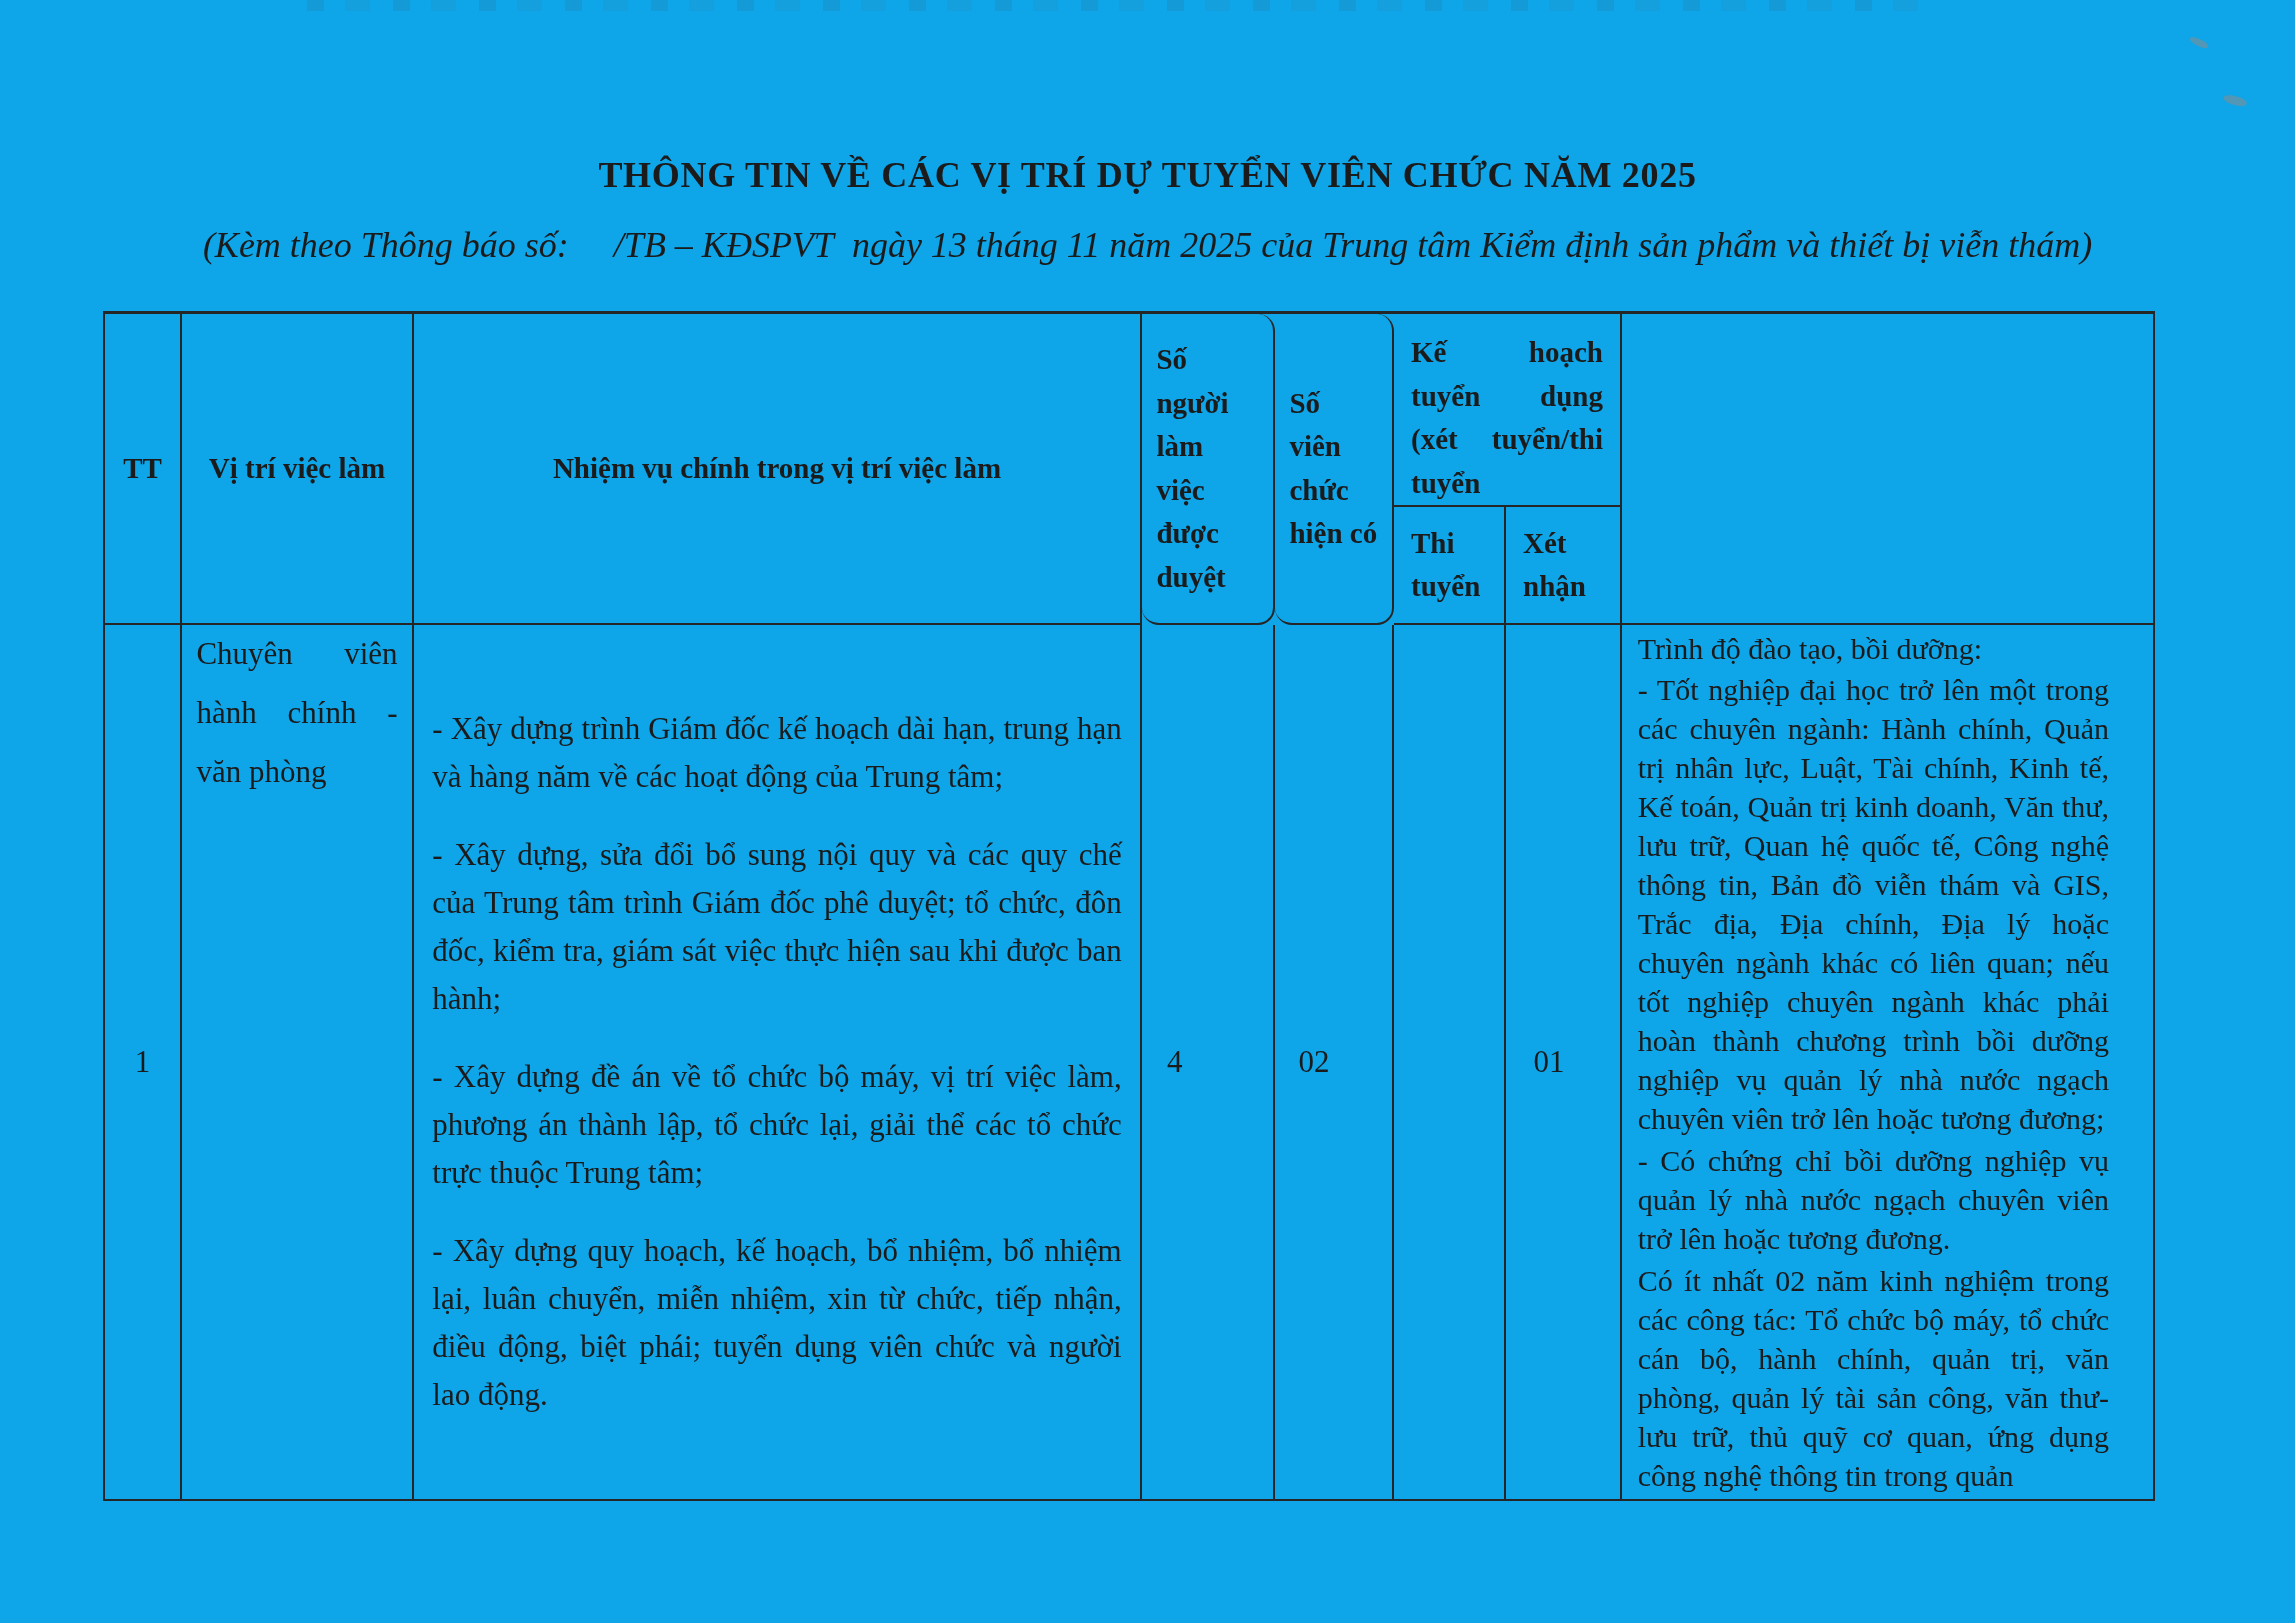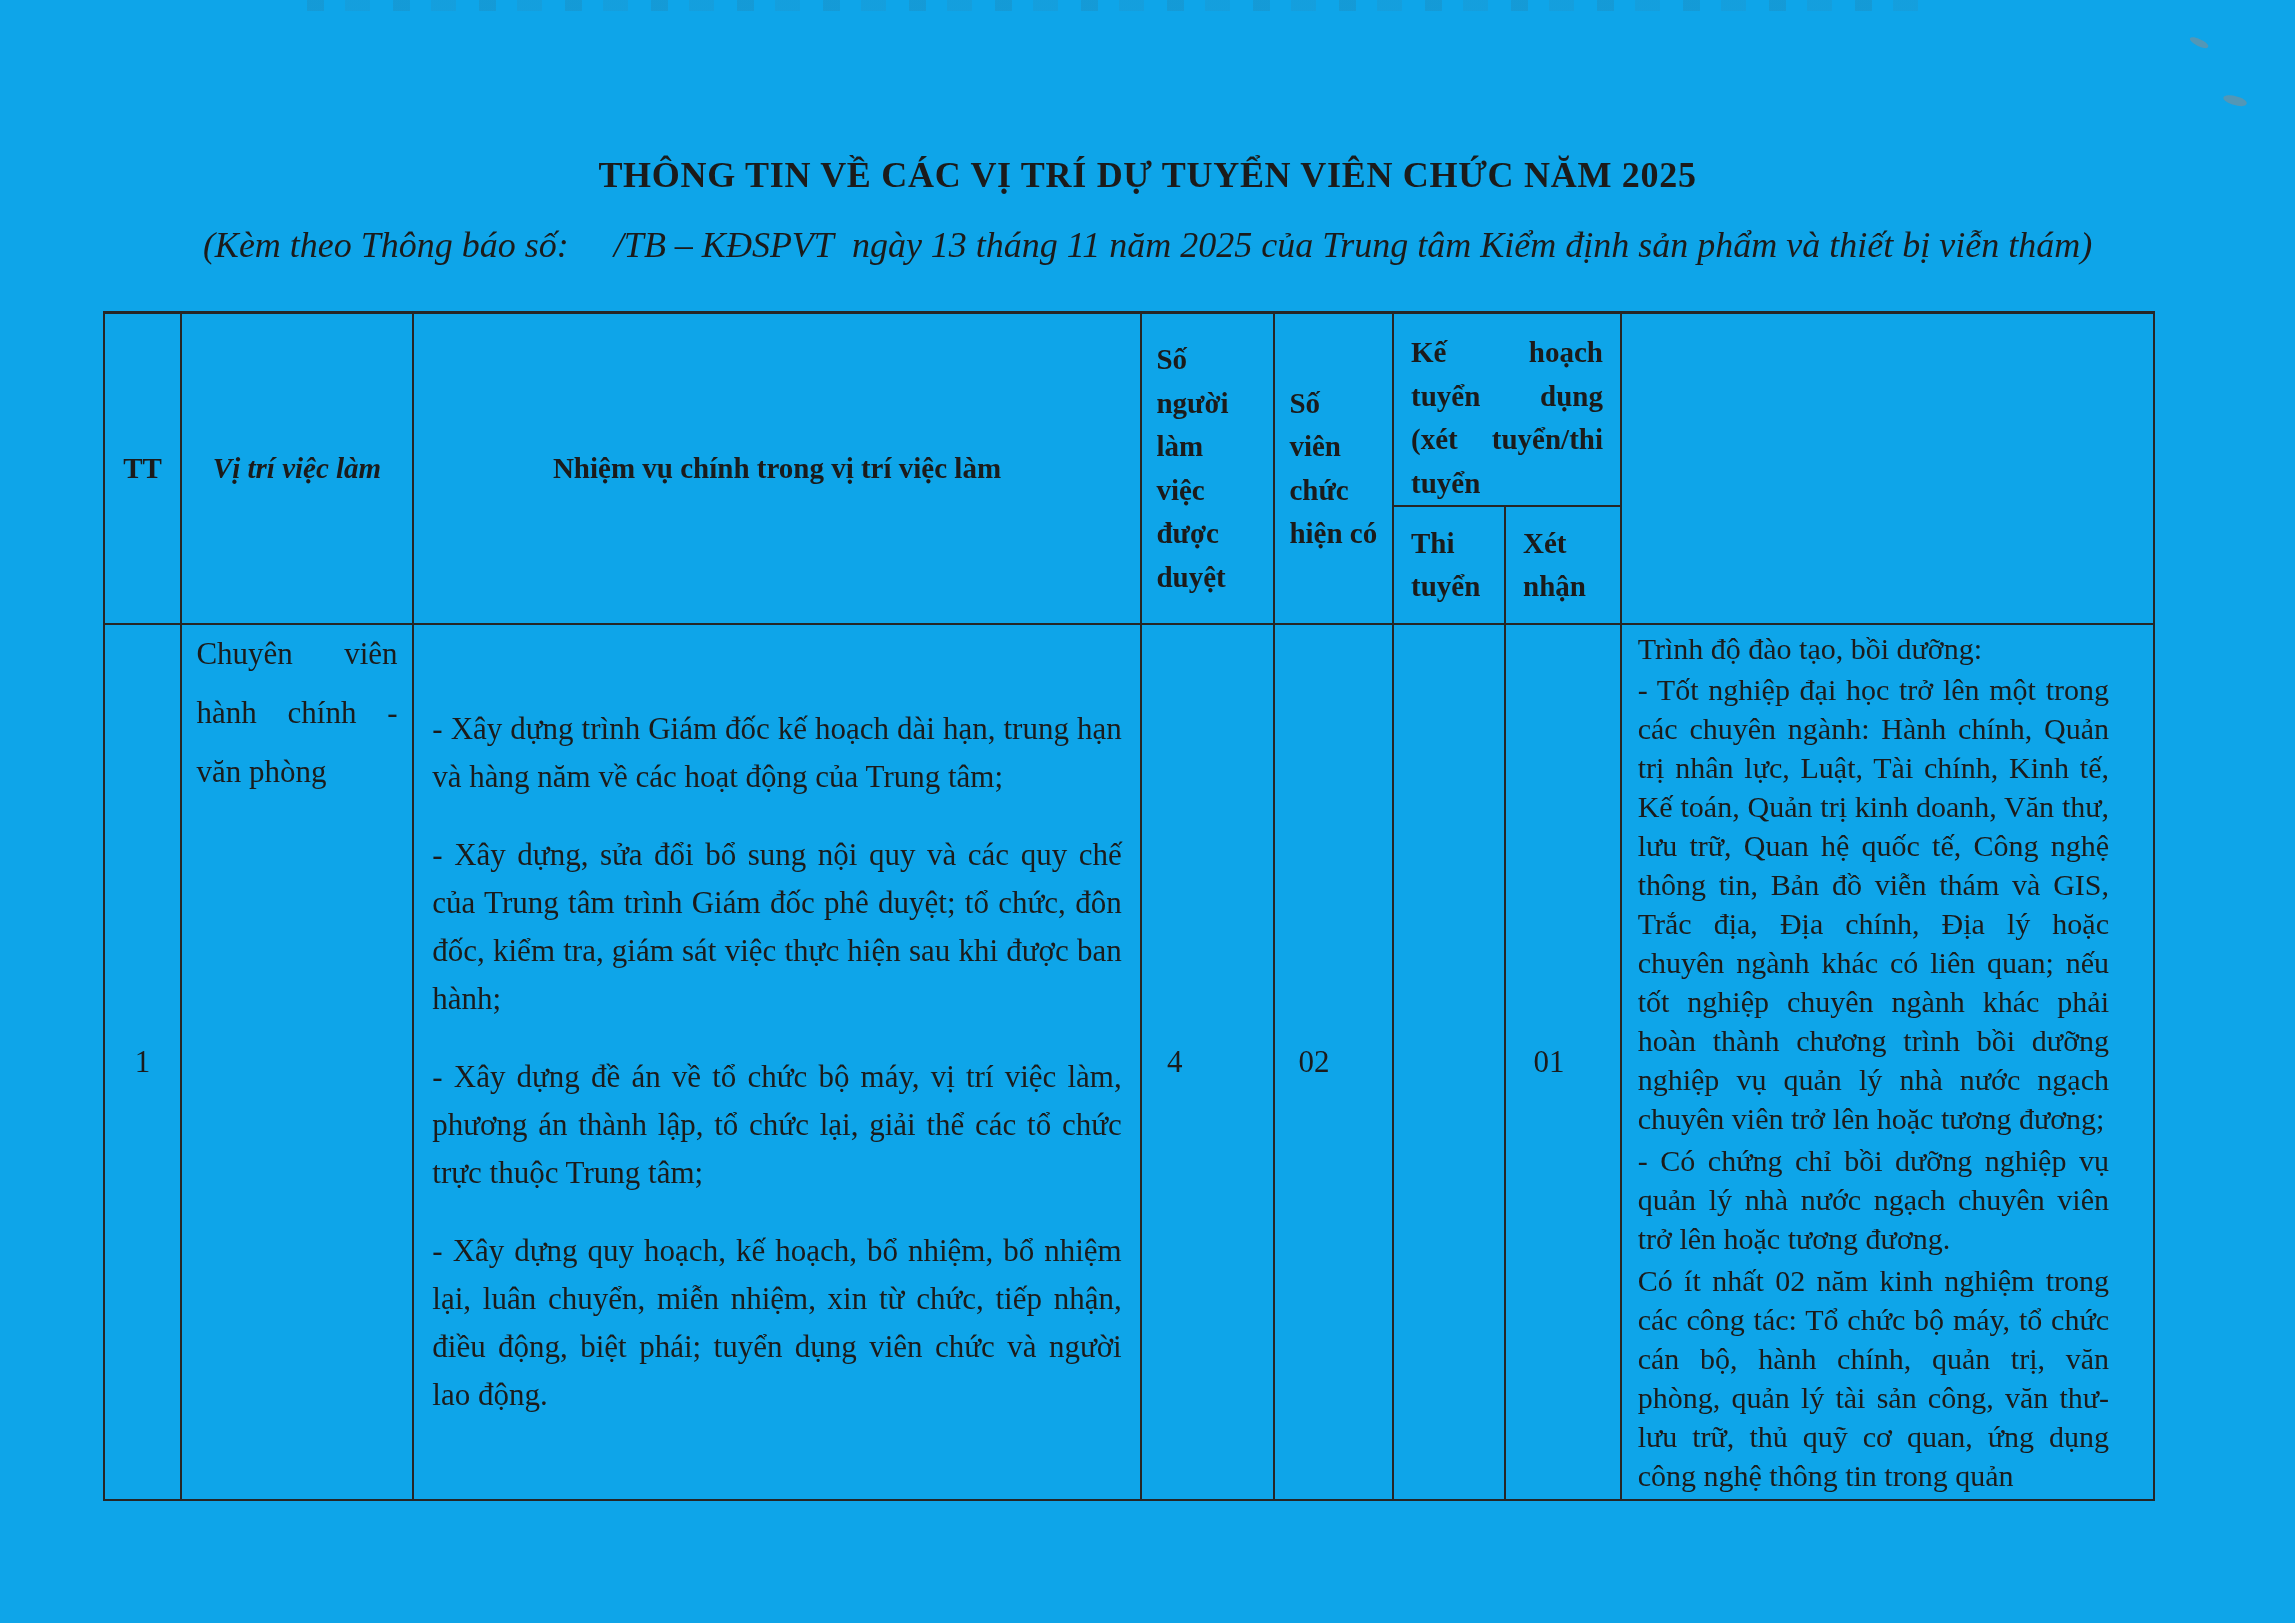--- a/index.html
+++ b/index.html
@@ -44,24 +44,24 @@
   .cell{
     box-sizing:border-box;
     border-right:2px solid #262626;
     border-bottom:2px solid #262626;
     font-size:29px;font-weight:bold;line-height:1.5;
     overflow:hidden;
   }
   .no-br{border-right:none;}
   .no-bb{border-bottom:none;}
   .c-center{display:flex;align-items:center;justify-content:center;text-align:center;}
-  .c-left-mid{display:flex;align-items:center;text-align:left;padding:0 14.4px;}
+  .c-left-mid{display:flex;align-items:center;text-align:left;padding:0 14.4px;border-radius:17px;}
 
   .h-tt   {grid-column:1;grid-row:1/3;}
-  .h-pos  {grid-column:2;grid-row:1/3;font-style:italic;}
+  .h-pos  {grid-column:2;grid-row:1/3;}
   .h-duty {grid-column:3;grid-row:1/3;}
   .h-appr {grid-column:4;grid-row:1/3;}
   .h-curr {grid-column:5;grid-row:1/3;}
   .h-plan {grid-column:6/8;grid-row:1;padding:17px 17px 0;text-align:justify;}
   .h-req  {grid-column:8;grid-row:1;padding:37px 22px 0 19.6px;text-align:justify;}
   .h-thi  {grid-column:6;grid-row:2;display:flex;align-items:center;padding-left:17px;}
   .h-xet  {grid-column:7;grid-row:2;display:flex;align-items:center;padding-left:17px;}
   .h-req2 {grid-column:8;grid-row:2;}
 
   .b-tt   {grid-column:1;grid-row:3;font-weight:normal;font-size:31px;}

